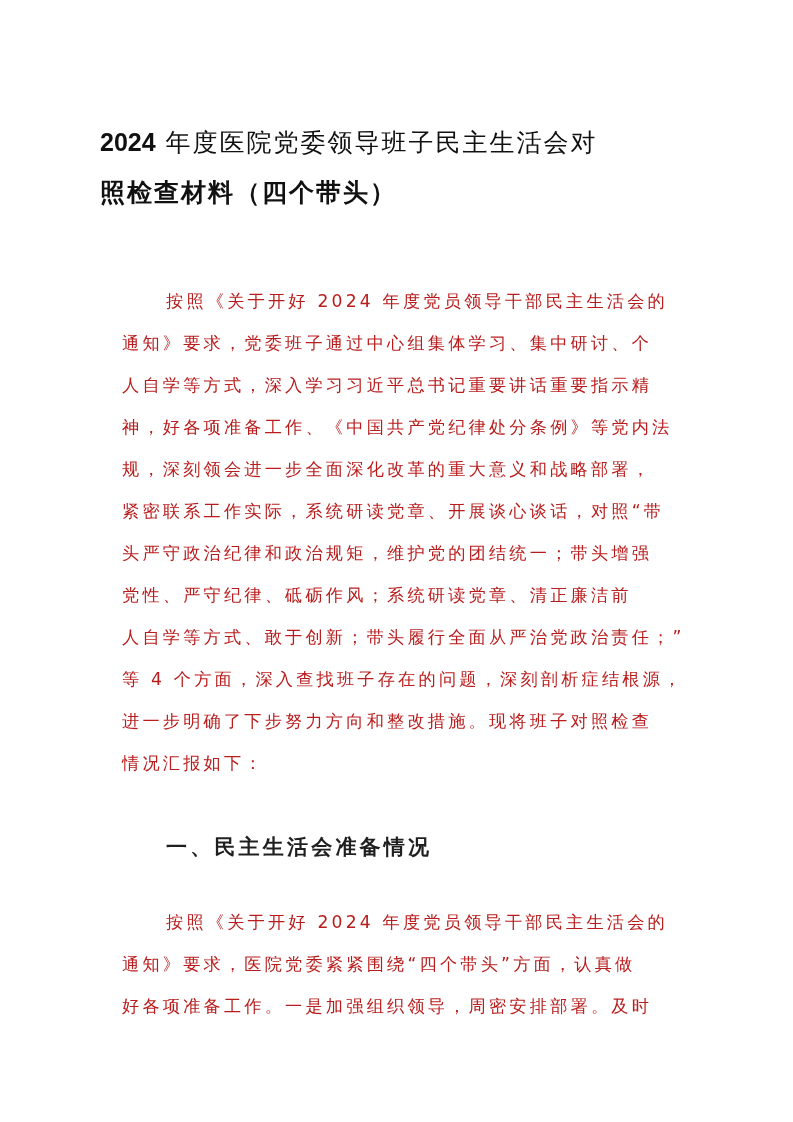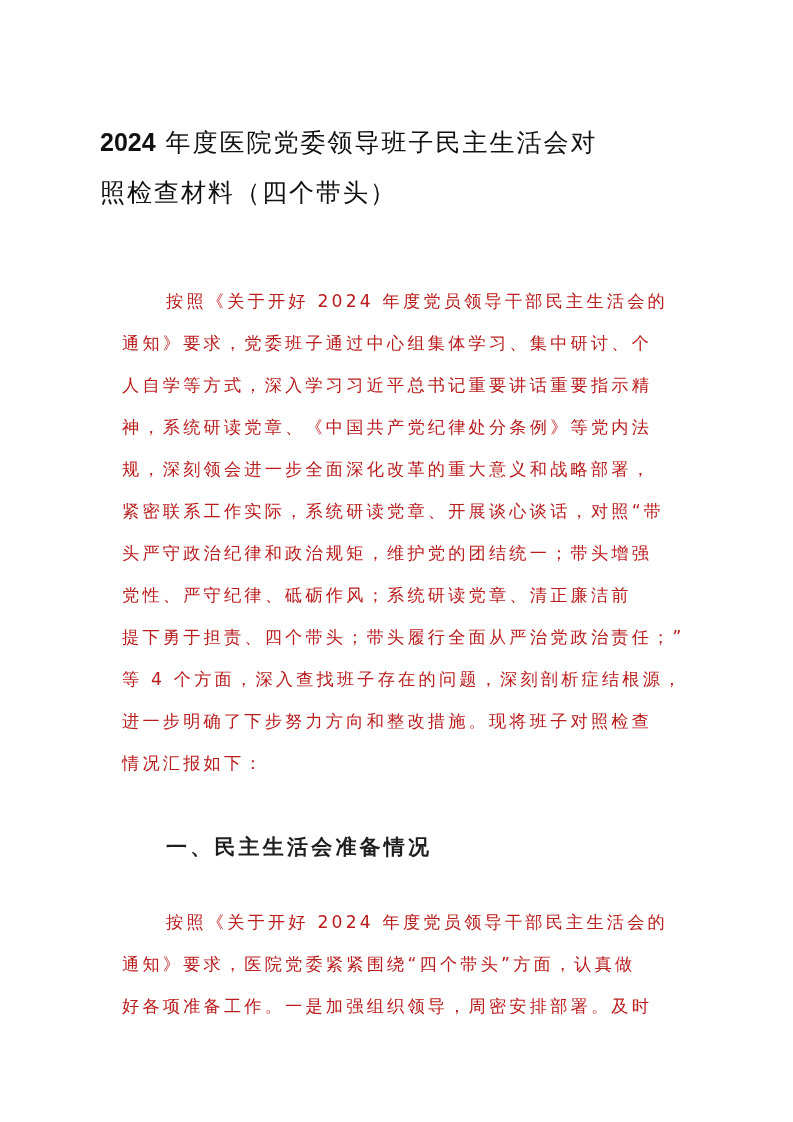--- a/index.html
+++ b/index.html
@@ -27,21 +27,21 @@
       width: 593px;
       text-align: left;
       font-size: 25px;
       letter-spacing: 2px;
       color: #111;
       font-weight: normal;
       margin: 0;
     }
     .title .num { font-weight: bold; font-family: "Liberation Sans", sans-serif; }
     .t1 { top: 126px; }
-    .t2 { top: 176px; }
+    .t2 { top: 176px; font-weight: bold; }
     .line {
       position: absolute;
       left: 122px;
       width: 552px;
       font-size: 17.2px;
       letter-spacing: 3.2px;
       white-space: nowrap;
       color: #b91c1c;
       line-height: 24px;
       margin: 0;
@@ -64,26 +64,26 @@
 
 <div class="page">
 
   <h1 class="title t1"><span class="num">2024</span><span> 年度医院党委领导班子民主生活会对</span></h1>
   <h1 class="title t2">照检查材料（四个带头）</h1>
 
   <div>
     <p class="line indent" style="top:289px">按照《关于开好 2024 年度党员领导干部民主生活会的</p>
     <p class="line" style="top:331px">通知》要求，党委班子通过中心组集体学习、集中研讨、个</p>
     <p class="line" style="top:373px">人自学等方式，深入学习习近平总书记重要讲话重要指示精</p>
-    <p class="line" style="top:415px">神，系统研读党章、《中国共产党纪律处分条例》等党内法</p>
+    <p class="line" style="top:415px">神，好各项准备工作、《中国共产党纪律处分条例》等党内法</p>
     <p class="line" style="top:457px">规，深刻领会进一步全面深化改革的重大意义和战略部署，</p>
     <p class="line" style="top:499px">紧密联系工作实际，系统研读党章、开展谈心谈话，对照“带</p>
     <p class="line" style="top:541px">头严守政治纪律和政治规矩，维护党的团结统一；带头增强</p>
     <p class="line" style="top:583px">党性、严守纪律、砥砺作风；系统研读党章、清正廉洁前</p>
-    <p class="line" style="top:625px">提下勇于担责、四个带头；带头履行全面从严治党政治责任；”</p>
+    <p class="line" style="top:625px">人自学等方式、敢于创新；带头履行全面从严治党政治责任；”</p>
     <p class="line" style="top:667px">等 4 个方面，深入查找班子存在的问题，深刻剖析症结根源，</p>
     <p class="line" style="top:709px">进一步明确了下步努力方向和整改措施。现将班子对照检查</p>
     <p class="line" style="top:751px">情况汇报如下：</p>
   </div>
 
   <h2 class="heading">一、民主生活会准备情况</h2>
 
   <div>
     <p class="line indent" style="top:910px">按照《关于开好 2024 年度党员领导干部民主生活会的</p>
     <p class="line" style="top:952px">通知》要求，医院党委紧紧围绕“四个带头”方面，认真做</p>

